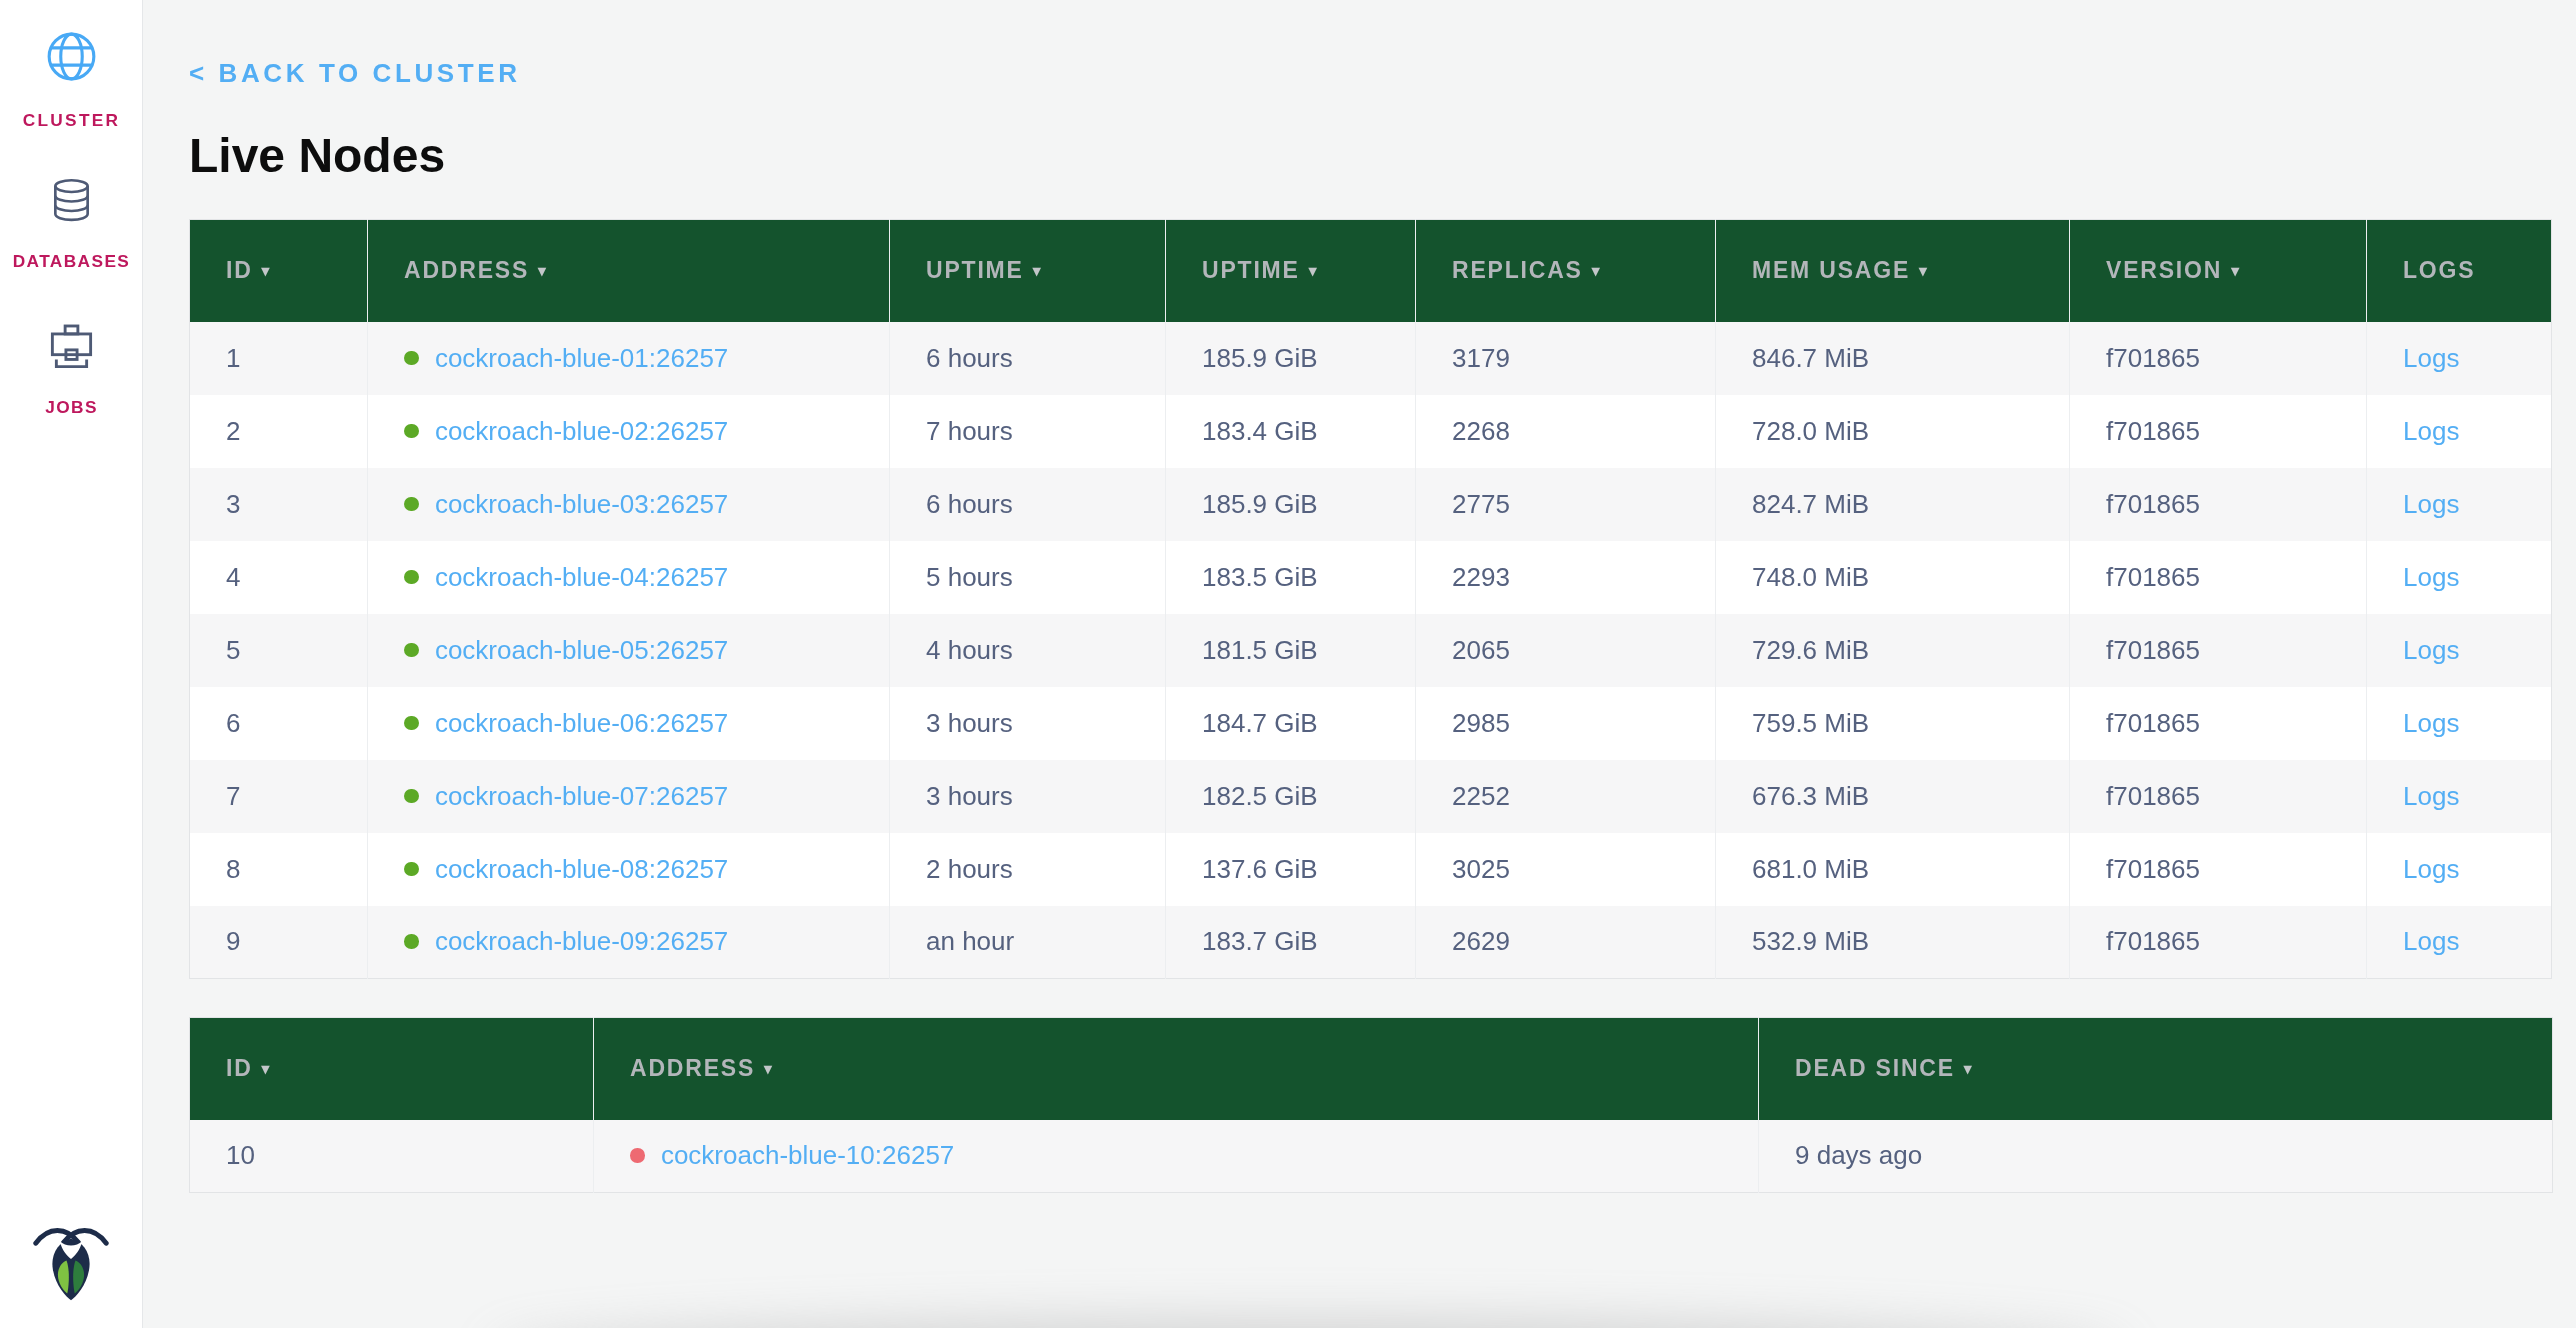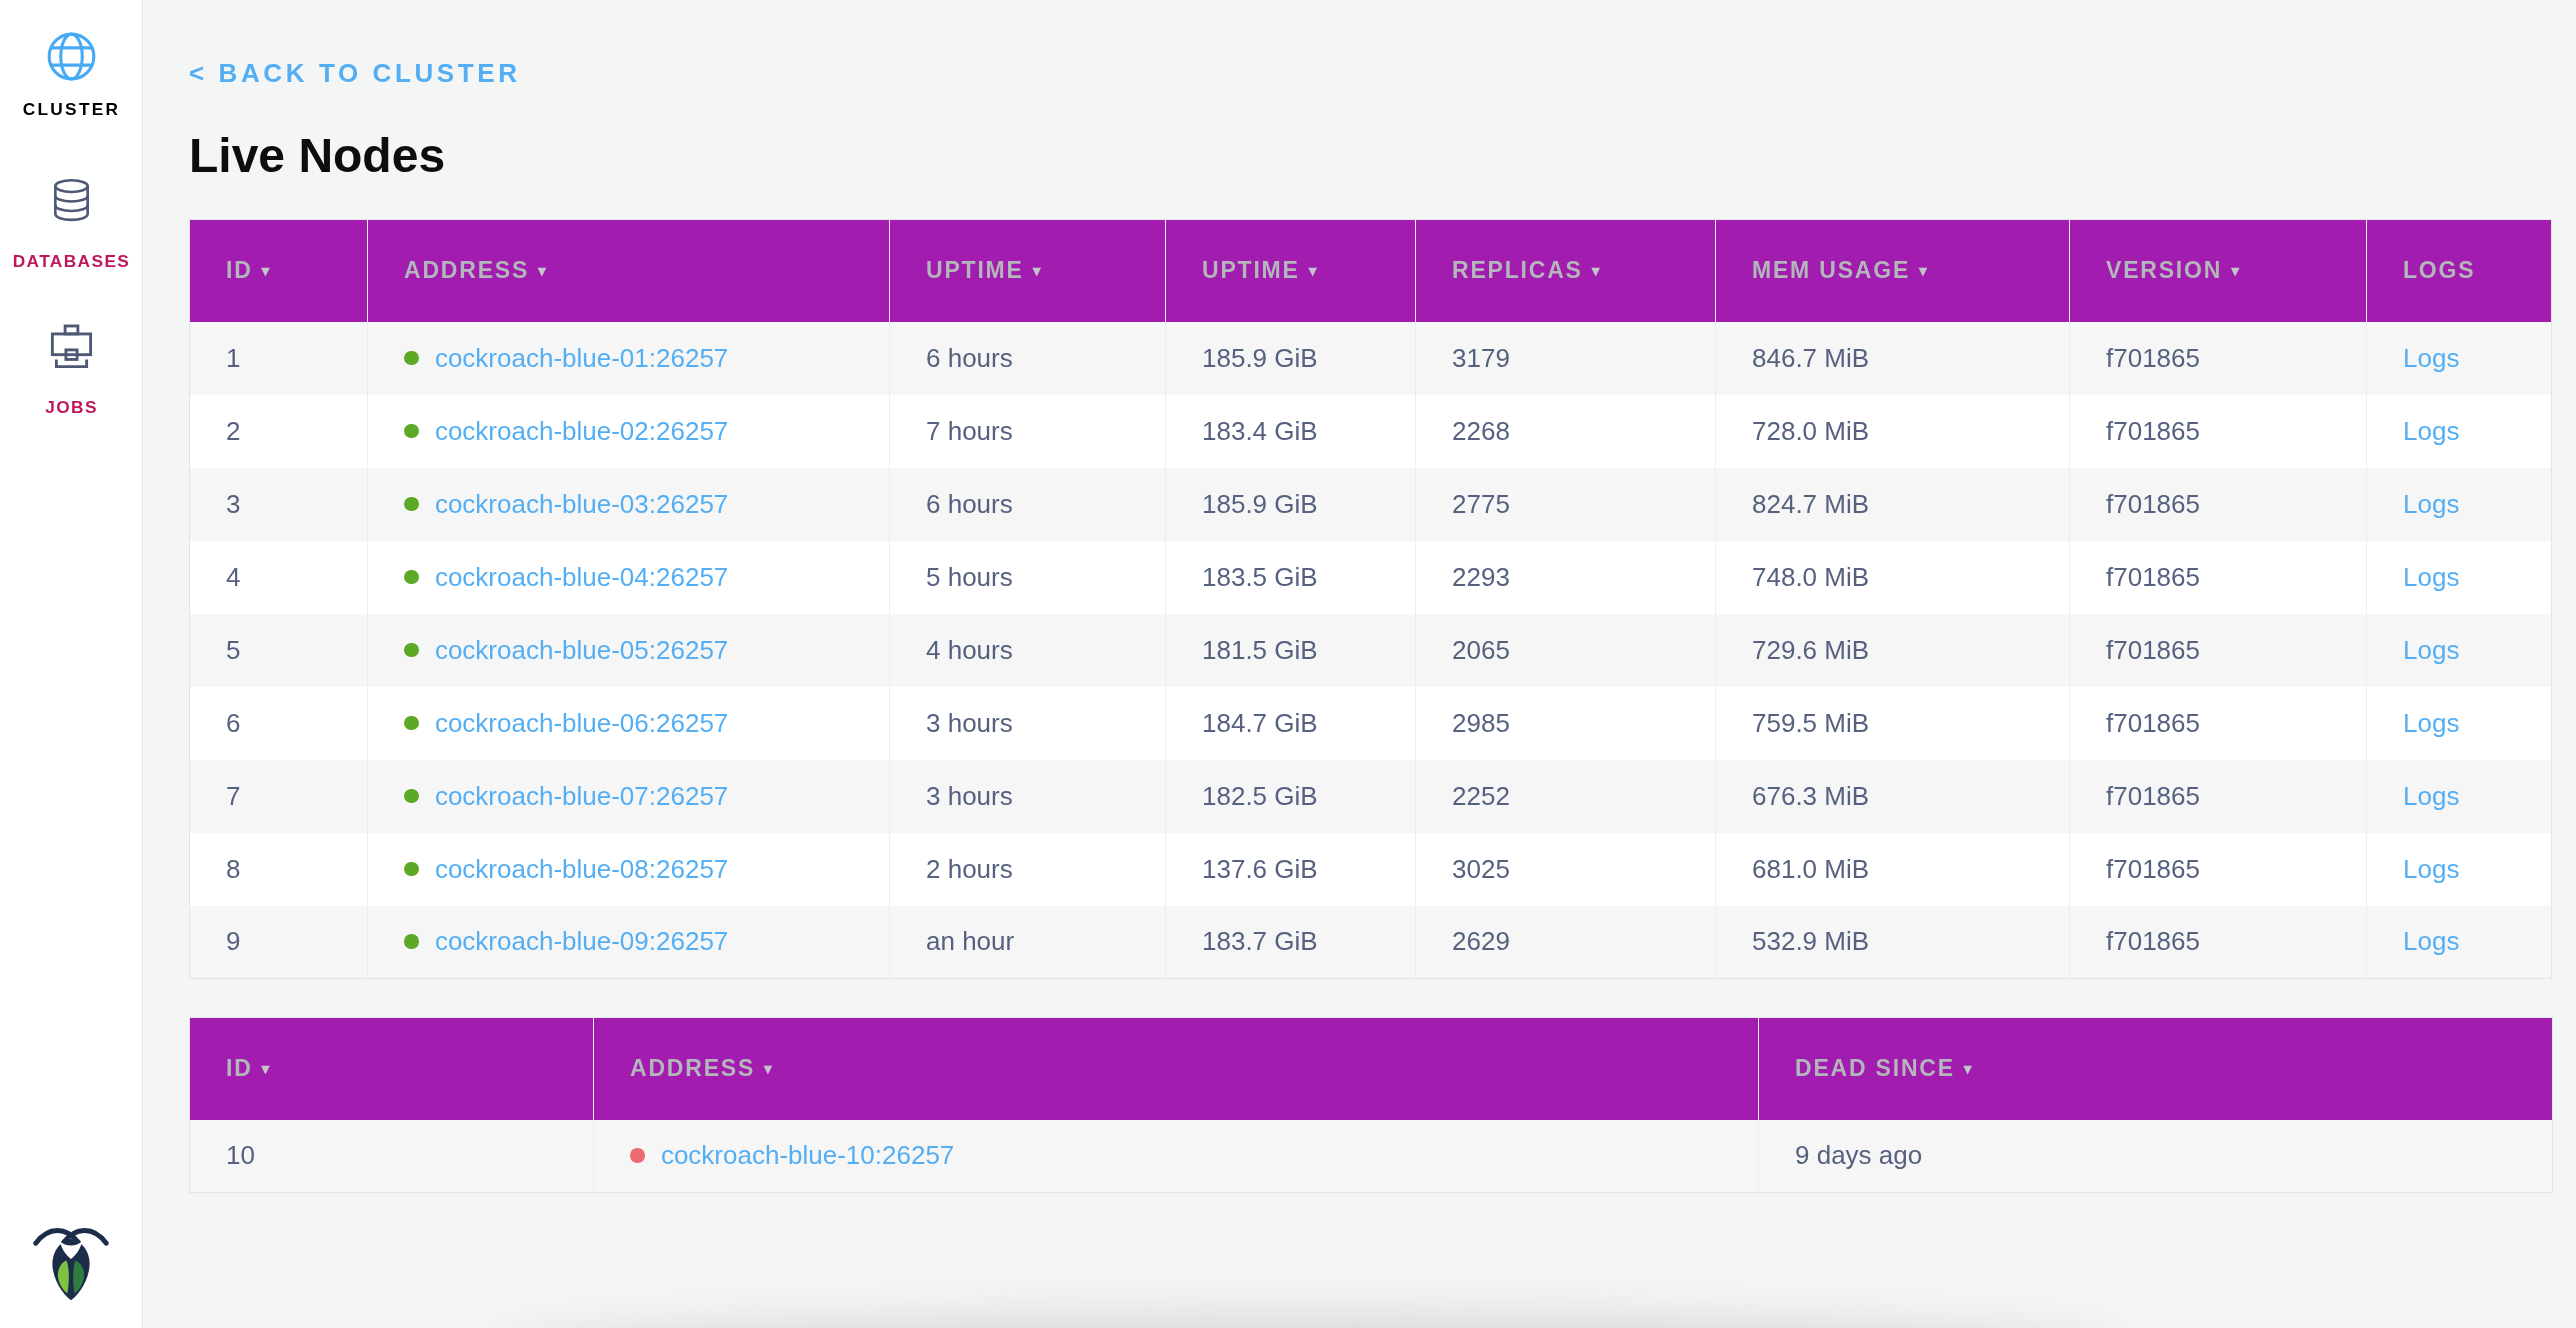--- a/index.html
+++ b/index.html
@@ -22,21 +22,21 @@
   .nav-item { position:absolute; left:0; width:143px; text-align:center; cursor:pointer; }
   #nav-cluster   { top:29px; }
   #nav-databases { top:176px; }
   #nav-jobs      { top:322px; }
   .nav-icon { display:inline-block; }
   .nav-label {
     display:block; margin-top:21px;
     font-size:17.3px; font-weight:bold; letter-spacing:1.4px;
     color:#be185d;
   }
-  #nav-cluster .nav-label { color:#000000; letter-spacing:2.3px; margin-top:12px; }
+  #nav-cluster .nav-label { color:#be185d; letter-spacing:2.3px; margin-top:23px; }
   .logo { position:absolute; left:33px; bottom:22px; }
 
   
   .main { position:absolute; left:144px; top:0; width:2008px; height:1329px; }
   .content { padding:58px 0 0 45px; }
 
   .back-link {
     display:inline-block;
     font-size:26px; font-weight:bold; letter-spacing:3.6px;
     color:#53aef4; line-height:30px; cursor:pointer;
@@ -57,21 +57,21 @@
     background:#ffffff;
     border:0.9px solid #e2e4e6;
   }
   table.data-table.dead { margin-top:38px; }
   th {
     height:102px;
     padding:0 0 0 36px;
     text-align:left; vertical-align:middle;
     font-size:23px; font-weight:bold; letter-spacing:1.8px;
     color:#b3b6ba;
-    background:#a21caf;
+    background:#14532d;
     border-left:0.9px solid #eceef0;
     white-space:nowrap;
   }
   td {
     height:73px;
     padding:0 0 0 36px;
     vertical-align:middle;
     font-size:26px; color:#55617f;
     border-left:0.9px solid #eceef0;
     white-space:nowrap;

